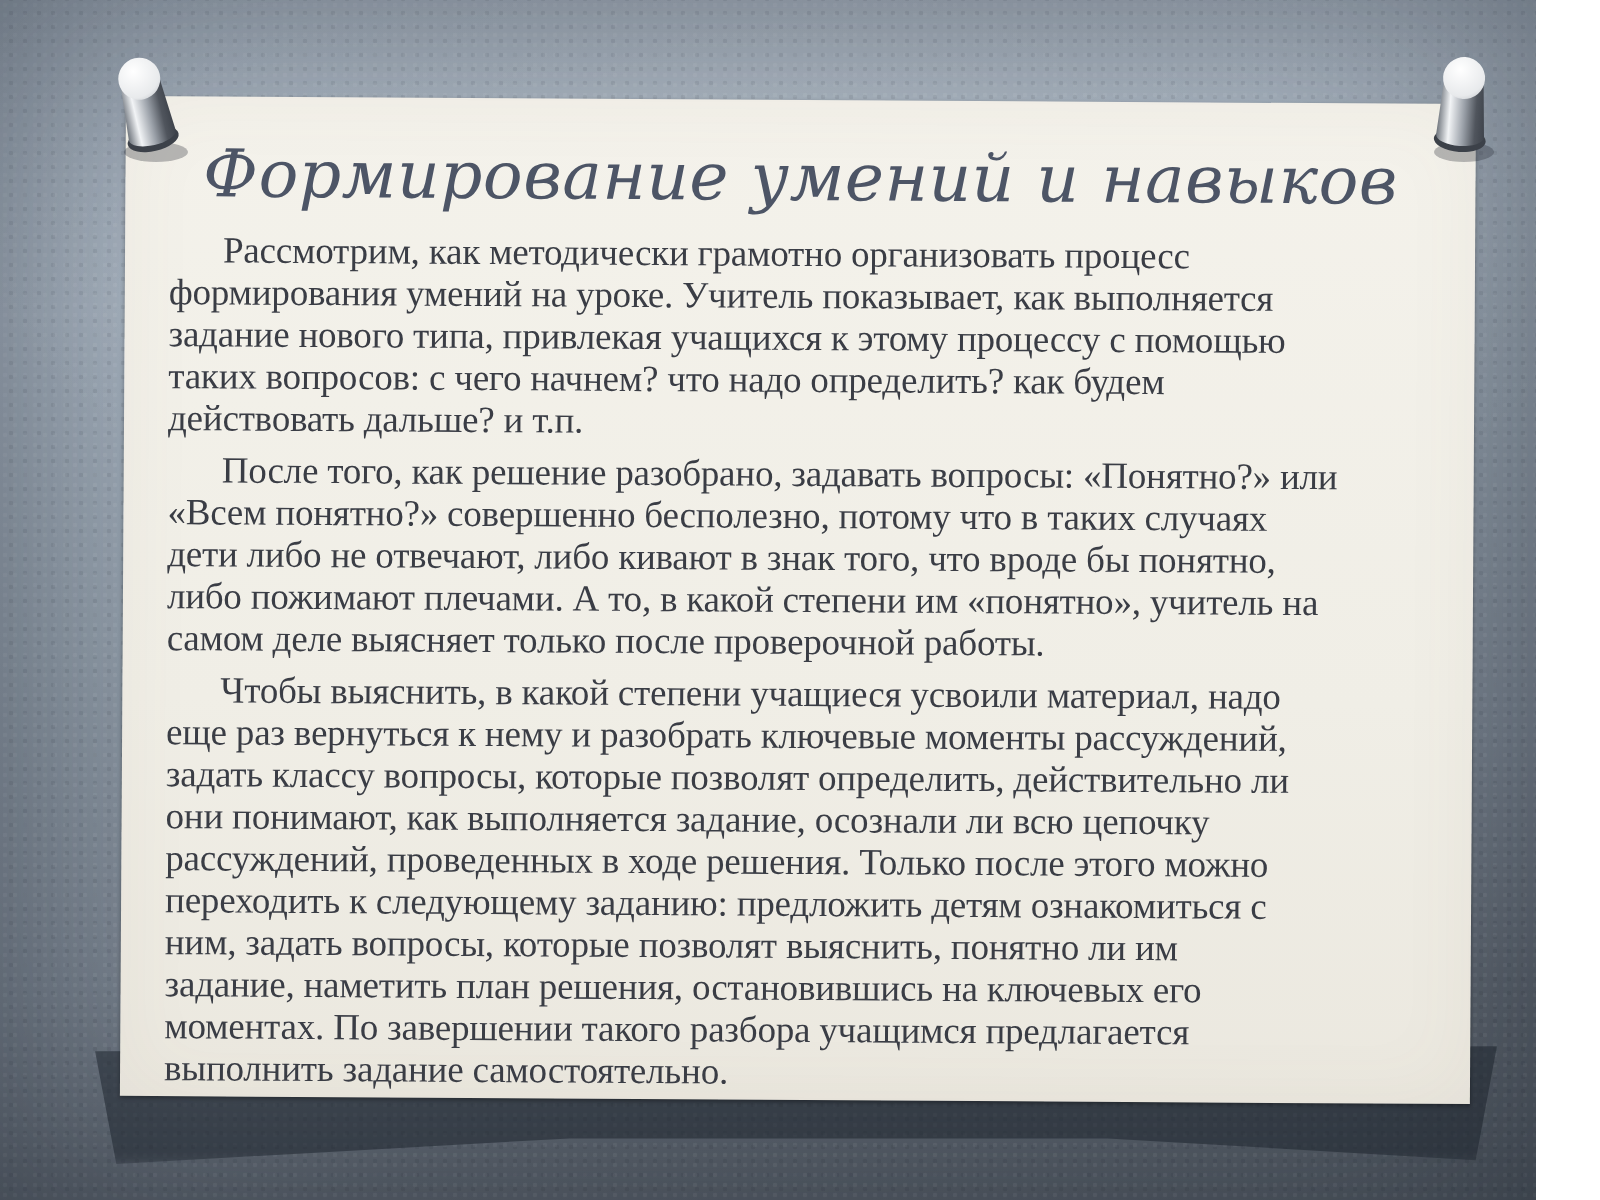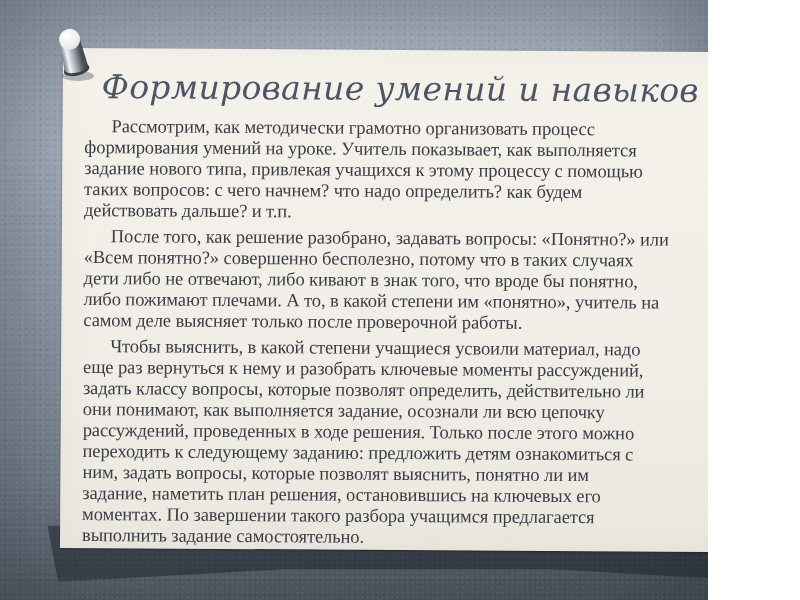--- a/index.html
+++ b/index.html
@@ -1,21 +1,21 @@
 <!DOCTYPE html>
 <html><head>
 <meta charset="utf-8">
 <style>
   html,body { margin:0; padding:0; }
   body {
     width:800px; height:600px; overflow:hidden;
     font-family:"Liberation Serif", serif;
   }
   .slide {
-    position:relative; width:708px; height:600px; overflow:hidden;
+    position:relative; width:768px; height:600px; overflow:hidden;
     background:
       radial-gradient(ellipse 95% 65% at 52% 14%, rgba(255,255,255,0.14), rgba(255,255,255,0) 60%),
       linear-gradient(170deg, #a4b0bd 0%, #a9b5c2 22%, #94a0ac 45%, #7a8490 68%, #5e6670 85%, #535b64 100%);
   }
   .texture {
     position:absolute; inset:0; pointer-events:none;
     background-image:
       radial-gradient(rgba(255,255,255,0.07) 1px, transparent 1.3px),
       radial-gradient(rgba(10,15,25,0.08) 1px, transparent 1.3px);
     background-size:5px 5px, 7px 7px;

